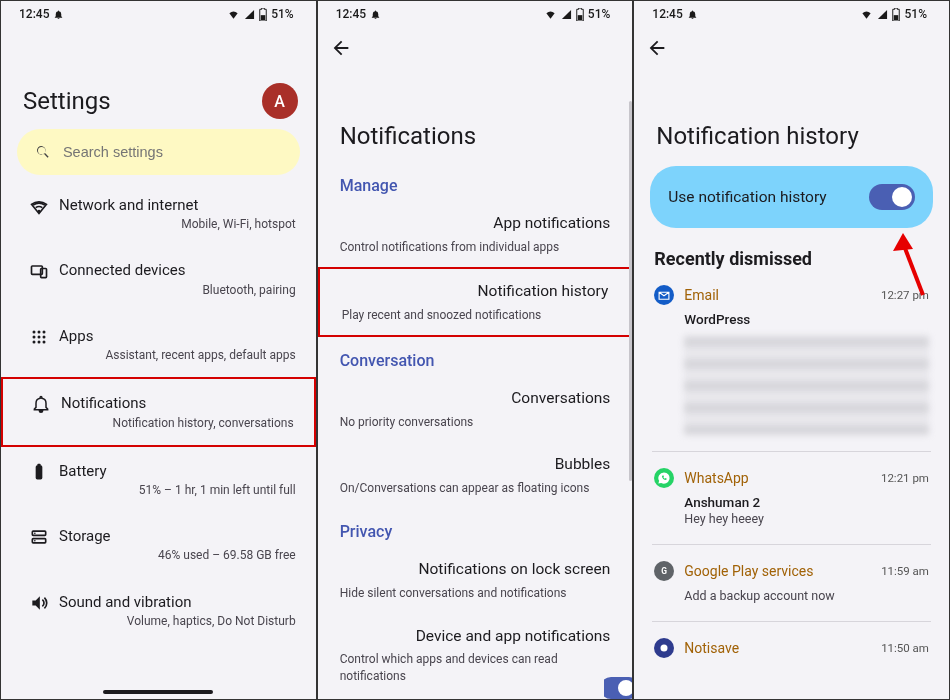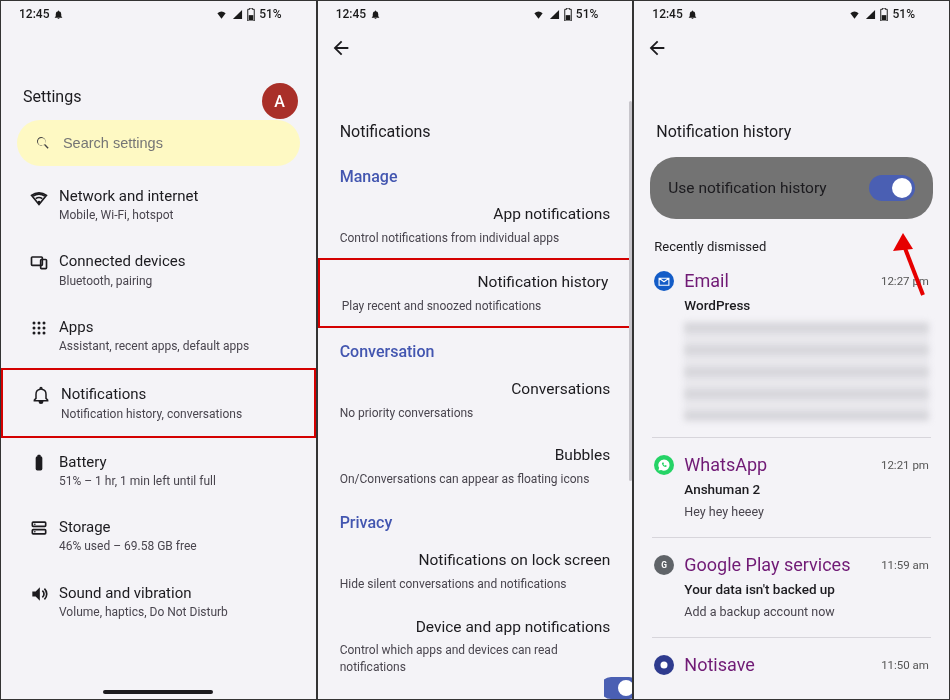--- a/index.html
+++ b/index.html
@@ -16,31 +16,31 @@
     height: 700px;
     background: #f4f3f7;
     border: 1px solid #333;
     overflow: hidden;
   }
   
   .statusbar {
     display: flex;
     justify-content: space-between;
     align-items: center;
-    padding: 4px 34px 0 18px;
+    padding: 4px 22px 0 18px;
     height: 22px;
     font-size: 12px;
     font-weight: 500;
     color: #1a1a1a;
   }
   .statusbar .left, .statusbar .right { display: flex; align-items: center; gap: 4px; }
   .statusbar svg { fill: #1a1a1a; }
   
   .title {
-    font-size: 16px;
+    font-size: 24px;
     font-weight: 400;
     color: #1c1b1f;
     padding: 8px 22px 12px 22px;
     letter-spacing: 0px;
   }
   .back-btn {
     background: none;
     border: none;
     padding: 14px 8px 4px 12px;
     cursor: pointer;
@@ -61,20 +61,21 @@
   .row-title {
     font-size: 15px;
     color: #1c1b1f;
     line-height: 1.35;
   }
   .row-sub {
     font-size: 12px;
     color: #49454e;
     line-height: 1.35;
     margin-top: 1px;
+    text-align: right;
   }
   .section-header {
     font-size: 16px;
     color: #4356b0;
     font-weight: 500;
     padding: 14px 22px 6px 22px;
   }
   .redbox { border: 2.5px solid #d40000; }
   
   .avatar {
@@ -127,54 +128,54 @@
     background: #4a5fb3;
     position: absolute; left: -4px; top: 0;
   }
   .toggle-partial .knob {
     width: 16px; height: 16px; border-radius: 50%;
     background: #fff; position: absolute; left: 14px; top: 3px;
   }
   
   .toggle-card {
     margin: 4px 16px 10px 16px;
-    background: #737373;
+    background: #7dd3fc;
     border-radius: 26px;
     display: flex; align-items: center; justify-content: space-between;
     padding: 18px 18px;
   }
   .toggle-card .label { font-size: 15.5px; color: #1c1b1f; }
   .switch {
     width: 46px; height: 26px; border-radius: 13px;
     background: #4a5fb3; position: relative;
   }
   .switch .knob {
     width: 20px; height: 20px; border-radius:50%; background:#fff;
     position:absolute; right:3px; top:3px;
   }
   .arrow {
     position: absolute; width: 46px; height: 70px;
   }
   .section-head3 {
-    font-size: 13px; font-weight: 400; color: #1c1b1f;
+    font-size: 18px; font-weight: 700; color: #1c1b1f;
     padding: 10px 20px 6px 20px;
   }
   .notif-row { padding: 10px 20px 10px 20px; }
   .notif-head { display: flex; align-items: center; gap: 10px; }
   .app-icon { width: 20px; height: 20px; border-radius: 50%; display:flex;align-items:center;justify-content:center; }
   .app-icon.mail { background:#135cc7; }
   .app-icon.wa { background:#25d366; }
   .app-icon.gp { background:#5f6368; }
   .app-icon.ns { background:#2e3b8e; }
   .app-icon svg { fill:#fff; }
-  .app-name { font-size: 18px; color: #701a75; flex:1; }
+  .app-name { font-size: 14px; color: #a16207; flex:1; }
   .notif-time { font-size: 11.5px; color:#555; }
   .notif-body { padding: 6px 0 2px 30px; }
   .notif-title { font-size: 13.5px; color:#1c1b1f; font-weight:500; }
-  .notif-text { font-size: 12.5px; color:#49454e; margin-top:7px; }
+  .notif-text { font-size: 12.5px; color:#49454e; margin-top:1px; }
   .divider { height:1px; background:#d7d5db; margin: 6px 18px; }
   
   .blur-box {
     margin: 6px 0 0 30px;
     height: 100px;
     background:
       repeating-linear-gradient(0deg, rgba(180,180,186,0.45) 0 10px, rgba(200,200,206,0.25) 10px 22px);
     filter: blur(3px);
     border-radius: 2px;
   }
@@ -473,21 +474,20 @@
         <div class="notif-head">
           <div class="app-icon gp">
             <svg width="14" height="14" viewBox="0 0 20 20">
               <text x="10" y="14" text-anchor="middle" font-size="12" font-weight="700" fill="#fff">G</text>
             </svg>
           </div>
           <div class="app-name">Google Play services</div>
           <div class="notif-time">11:59 am</div>
         </div>
         <div class="notif-body">
-          <div class="notif-title">Your data isn't backed up</div>
           <div class="notif-text">Add a backup account now</div>
         </div>
       </div>
       <div class="divider"></div>
       <div class="notif-row">
         <div class="notif-head">
           <div class="app-icon ns">
             <svg width="14" height="14" viewBox="0 0 20 20">
               <circle cx="10" cy="10" r="5" fill="#fff"></circle>
             </svg>

